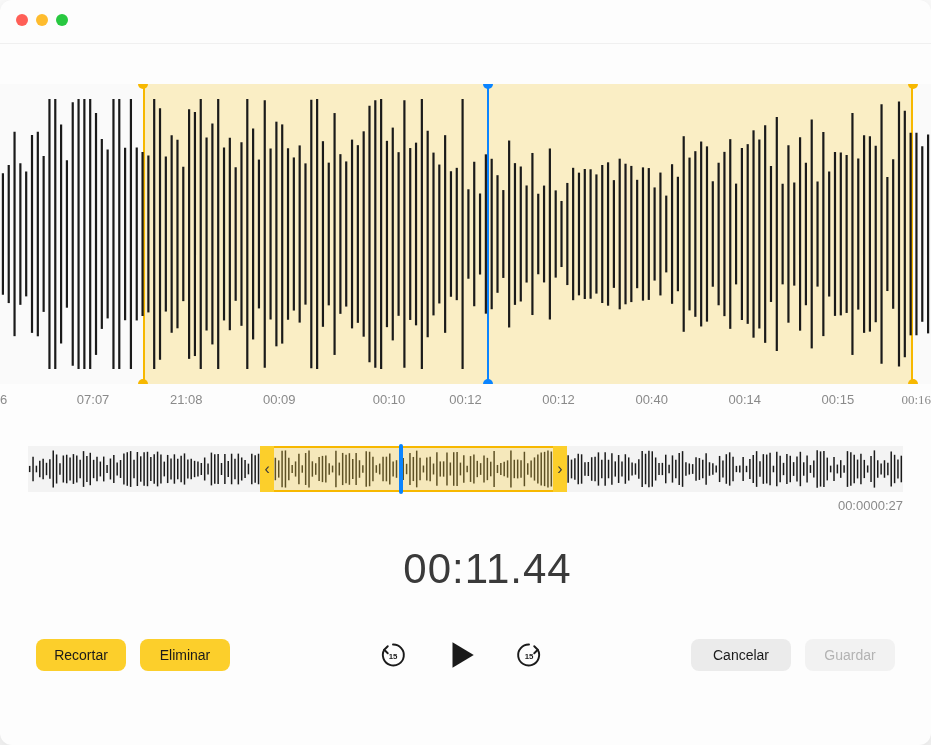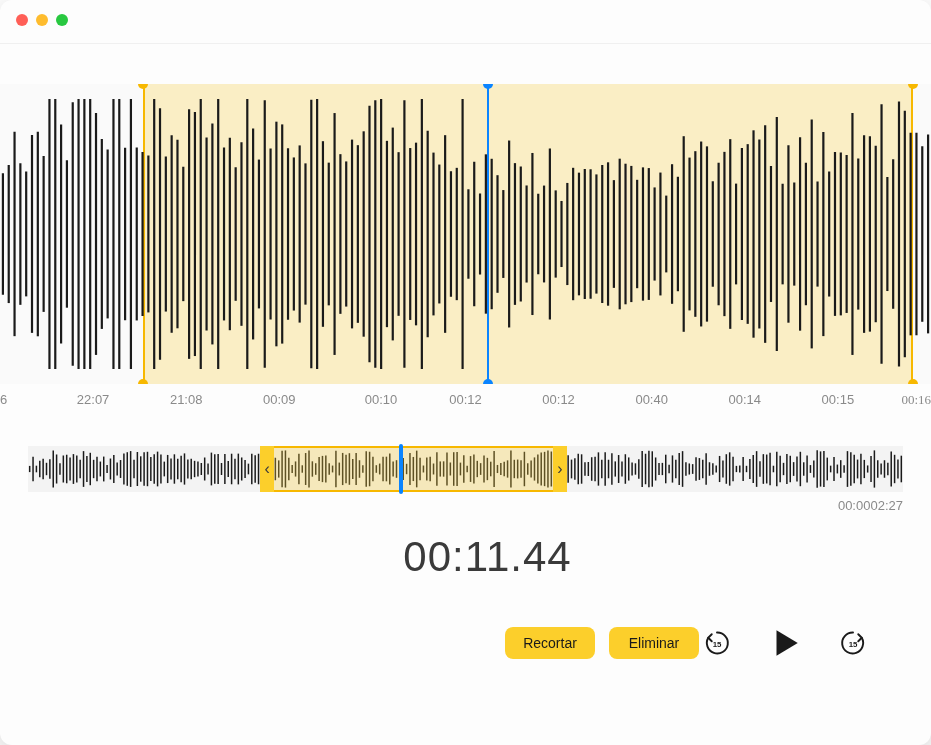--- a/index.html
+++ b/index.html
@@ -157,31 +157,31 @@
     margin: 6px 28px 0 28px;
     font-size: 13px;
     color: #8a8a8a;
   }
 
   .timecode {
     text-align: center;
     font-size: 42px;
     color: #3a3a3a;
     font-weight: 400;
-    margin-top: 20px;
+    margin-top: 32px;
     font-variant-numeric: tabular-nums;
     letter-spacing: 1px;
     padding-left: 44px;
   }
 
   .toolbar {
     display: flex;
     align-items: center;
-    justify-content: flex-end;
-    padding: 0 60px;
+    justify-content: space-between;
+    padding: 0 36px;
     margin-top: 44px;
   }
   .btn-group {
     display: flex;
     gap: 14px;
     align-items: center;
   }
   .btn {
     border: none;
     border-radius: 8px;
@@ -408,24 +408,24 @@
       <div class="handle-dot" style="bottom:-5px;"></div>
     </div>
     <div id="main-handle-right" style="position: absolute; top: 0px; height: 100%; left: 913.096px; width: 0px;">
       <div class="handle-dot" style="top:-5px;"></div>
       <div class="handle-dot" style="bottom:-5px;"></div>
     </div>
   </div>
 
   <div class="time-ruler" id="ruler">
       <span class="ruler-label" style="left: 0px; transform: translateX(0px);">6</span>
-      <span class="ruler-label" style="left: 93.1px;">22:07</span>
+      <span class="ruler-label" style="left: 93.1px;">07:07</span>
       <span class="ruler-label" style="left: 186.2px;">21:08</span>
       <span class="ruler-label" style="left: 279.3px;">00:09</span>
-      <span class="ruler-label" style="left: 381px;">00:10</span>
+      <span class="ruler-label" style="left: 389px;">00:10</span>
       <span class="ruler-label" style="left: 465.5px;">00:12</span>
       <span class="ruler-label" style="left: 558.6px;">00:12</span>
       <span class="ruler-label" style="left: 651.7px;">00:40</span>
       <span class="ruler-label" style="left: 744.8px;">00:14</span>
       <span class="ruler-label" style="left: 837.9px;">00:15</span>
       <span class="ruler-label" style="left: 931px; transform: translateX(-100%); font-family: Liberation Serif, serif;">00:16</span>
     </div>
 
   <div class="overview">
     <svg class="overview-svg" id="ov-wave" preserveAspectRatio="none">
@@ -690,21 +690,21 @@
         <line x1="869.9519230769231" x2="869.9519230769231" y1="13.440854260448777" y2="32.55914573955123" stroke="#1a1a1a" stroke-width="1.5"></line>
         <line x1="873.3173076923077" x2="873.3173076923077" y1="9.694327355307355" y2="36.30567264469265" stroke="#1a1a1a" stroke-width="1.5"></line>
       </svg>
     <div class="overview-sel" id="ov-sel" style="left: 246.296px; width: 278.704px;"></div>
     <div class="overview-handle" id="ov-hl" style="left: 232.296px;">‹</div>
     <div class="overview-handle" id="ov-hr" style="left: 525px;">›</div>
     <div class="overview-playhead" id="ov-ph" style="left: 370.741px;"></div>
   </div>
   <div class="overview-endlabels">
     <span>00:00</span>
-    <span>02:27</span>
+    <span>00:27</span>
   </div>
 
   <div class="timecode">00:11.44</div>
 
   <div class="toolbar">
     <div class="btn-group">
       <button class="btn btn-yellow">Recortar</button>
       <button class="btn btn-yellow">Eliminar</button>
     </div>
     <div class="transport">
@@ -721,14 +721,18 @@
         </svg>
       </button>
       <button class="skip-btn">
         <svg viewBox="0 0 32 32">
           <path d="M16 4 A12 12 0 1 0 26 10" fill="none" stroke="#1a1a1a" stroke-width="2.2" stroke-linecap="round"></path>
           <polyline points="22,6 26,10 22,14" fill="none" stroke="#1a1a1a" stroke-width="2.2" stroke-linecap="round" stroke-linejoin="round"></polyline>
           <text x="16" y="20" text-anchor="middle" font-size="9" font-weight="600" fill="#1a1a1a">15</text>
         </svg>
       </button>
     </div>
+    <div class="btn-group">
+      <button class="btn btn-grey">Cancelar</button>
+      <button class="btn btn-disabled">Guardar</button>
+    </div>
   </div>
 </div>
 
 </body></html>

